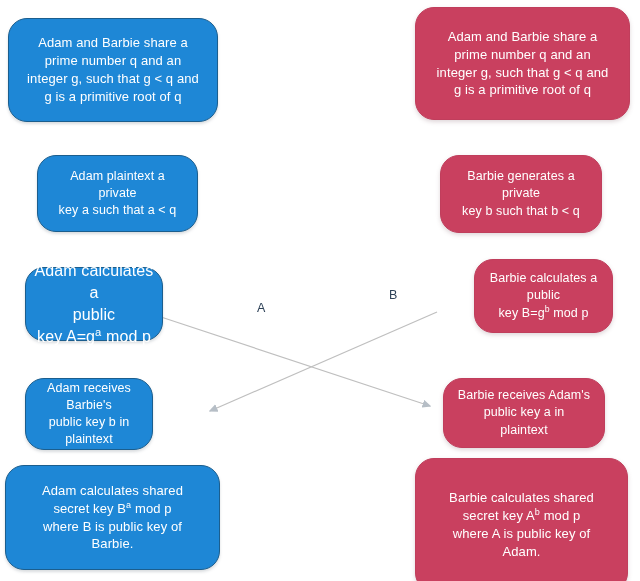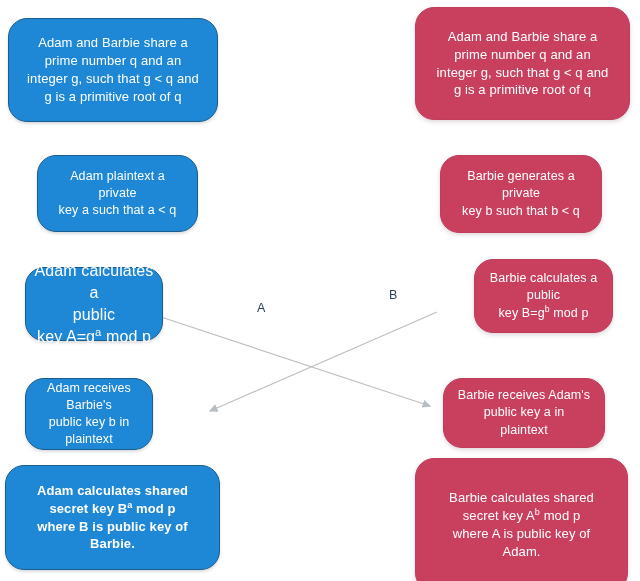--- a/index.html
+++ b/index.html
@@ -112,21 +112,21 @@
   <div class="edge-label" style="left:389px; top:288px;">B</div>
 
   <div class="node blue" style="left:25px; top:378px; width:128px; height:72px; font-size:12.5px;text-align:center;">
     <span class="txt"><span>Adam receives Barbie's</span><br><span>public key b in</span><br><span>plaintext</span></span>
   </div>
 
   <div class="node red" style="left:443px; top:378px; width:162px; height:70px; font-size:12.5px;">
     <span class="txt"><span>Barbie receives Adam's</span><br><span>public key a in</span><br><span>plaintext</span></span>
   </div>
 
-  <div class="node blue" style="left:5px; top:465px; width:215px; height:105px; font-size:13px;font-weight:bold;">
+  <div class="node blue" style="left:5px; top:465px; width:215px; height:105px; font-size:13px;">
     <span class="txt"><span>Adam calculates shared</span><br><span>secret key B</span><span class="sup">a</span><span>  mod p</span><br><span>where  B  is public  key  of</span><br><span>Barbie.</span></span>
   </div>
 
   <div class="node red" style="left:415px; top:458px; width:213px; height:134px; font-size:13px;">
     <span class="txt"><span>Barbie calculates shared</span><br><span>secret key A</span><span class="sup">b</span><span>  mod p</span><br><span>where  A is public  key  of</span><br><span>Adam.</span></span>
   </div>
 
 </div>
 
 </body></html>

